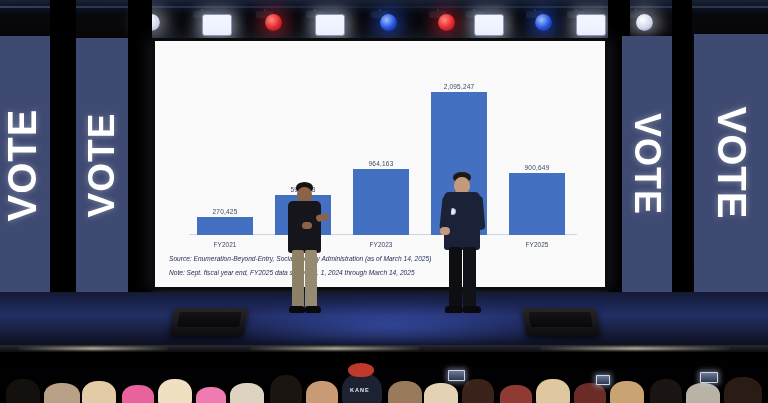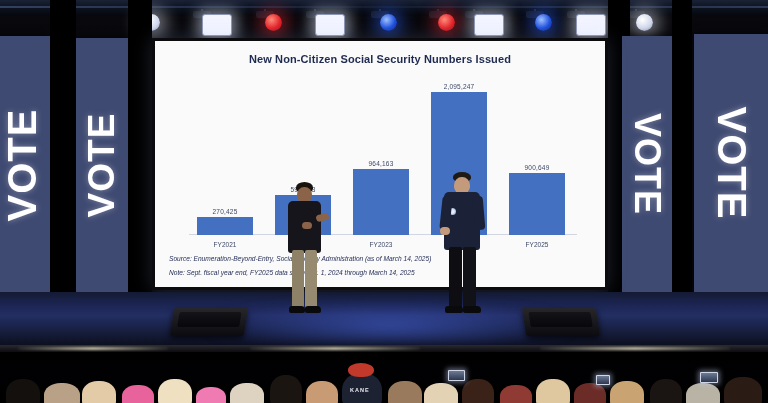--- a/index.html
+++ b/index.html
@@ -180,21 +180,20 @@
     <span class="word" style="font-size:36px;">VOTE</span>
   </div>
   <div class="pillar" style="left:672px;top:0;width:20px;height:330px;"></div>
   <div class="banner right" style="left:694px;top:34px;width:74px;height:258px;">
     <span class="word" style="font-size:40px;">VOTE</span>
   </div>
 
   <div class="screen-frame"></div>
   <div class="slide">
 
-    <div class="slide-title">New Non-Citizen Social Security Numbers Issued</div>
 
     <div class="plot">
       <div class="axis"></div>
 
       <div class="bar-col" style="left:8px">
         <div class="bar-val" style="bottom:20px">270,425</div>
         <div class="bar" style="height:18px"></div>
       </div>
       <div class="bar-col" style="left:86px">
         <div class="bar-val" style="bottom:42px">590,193</div>

